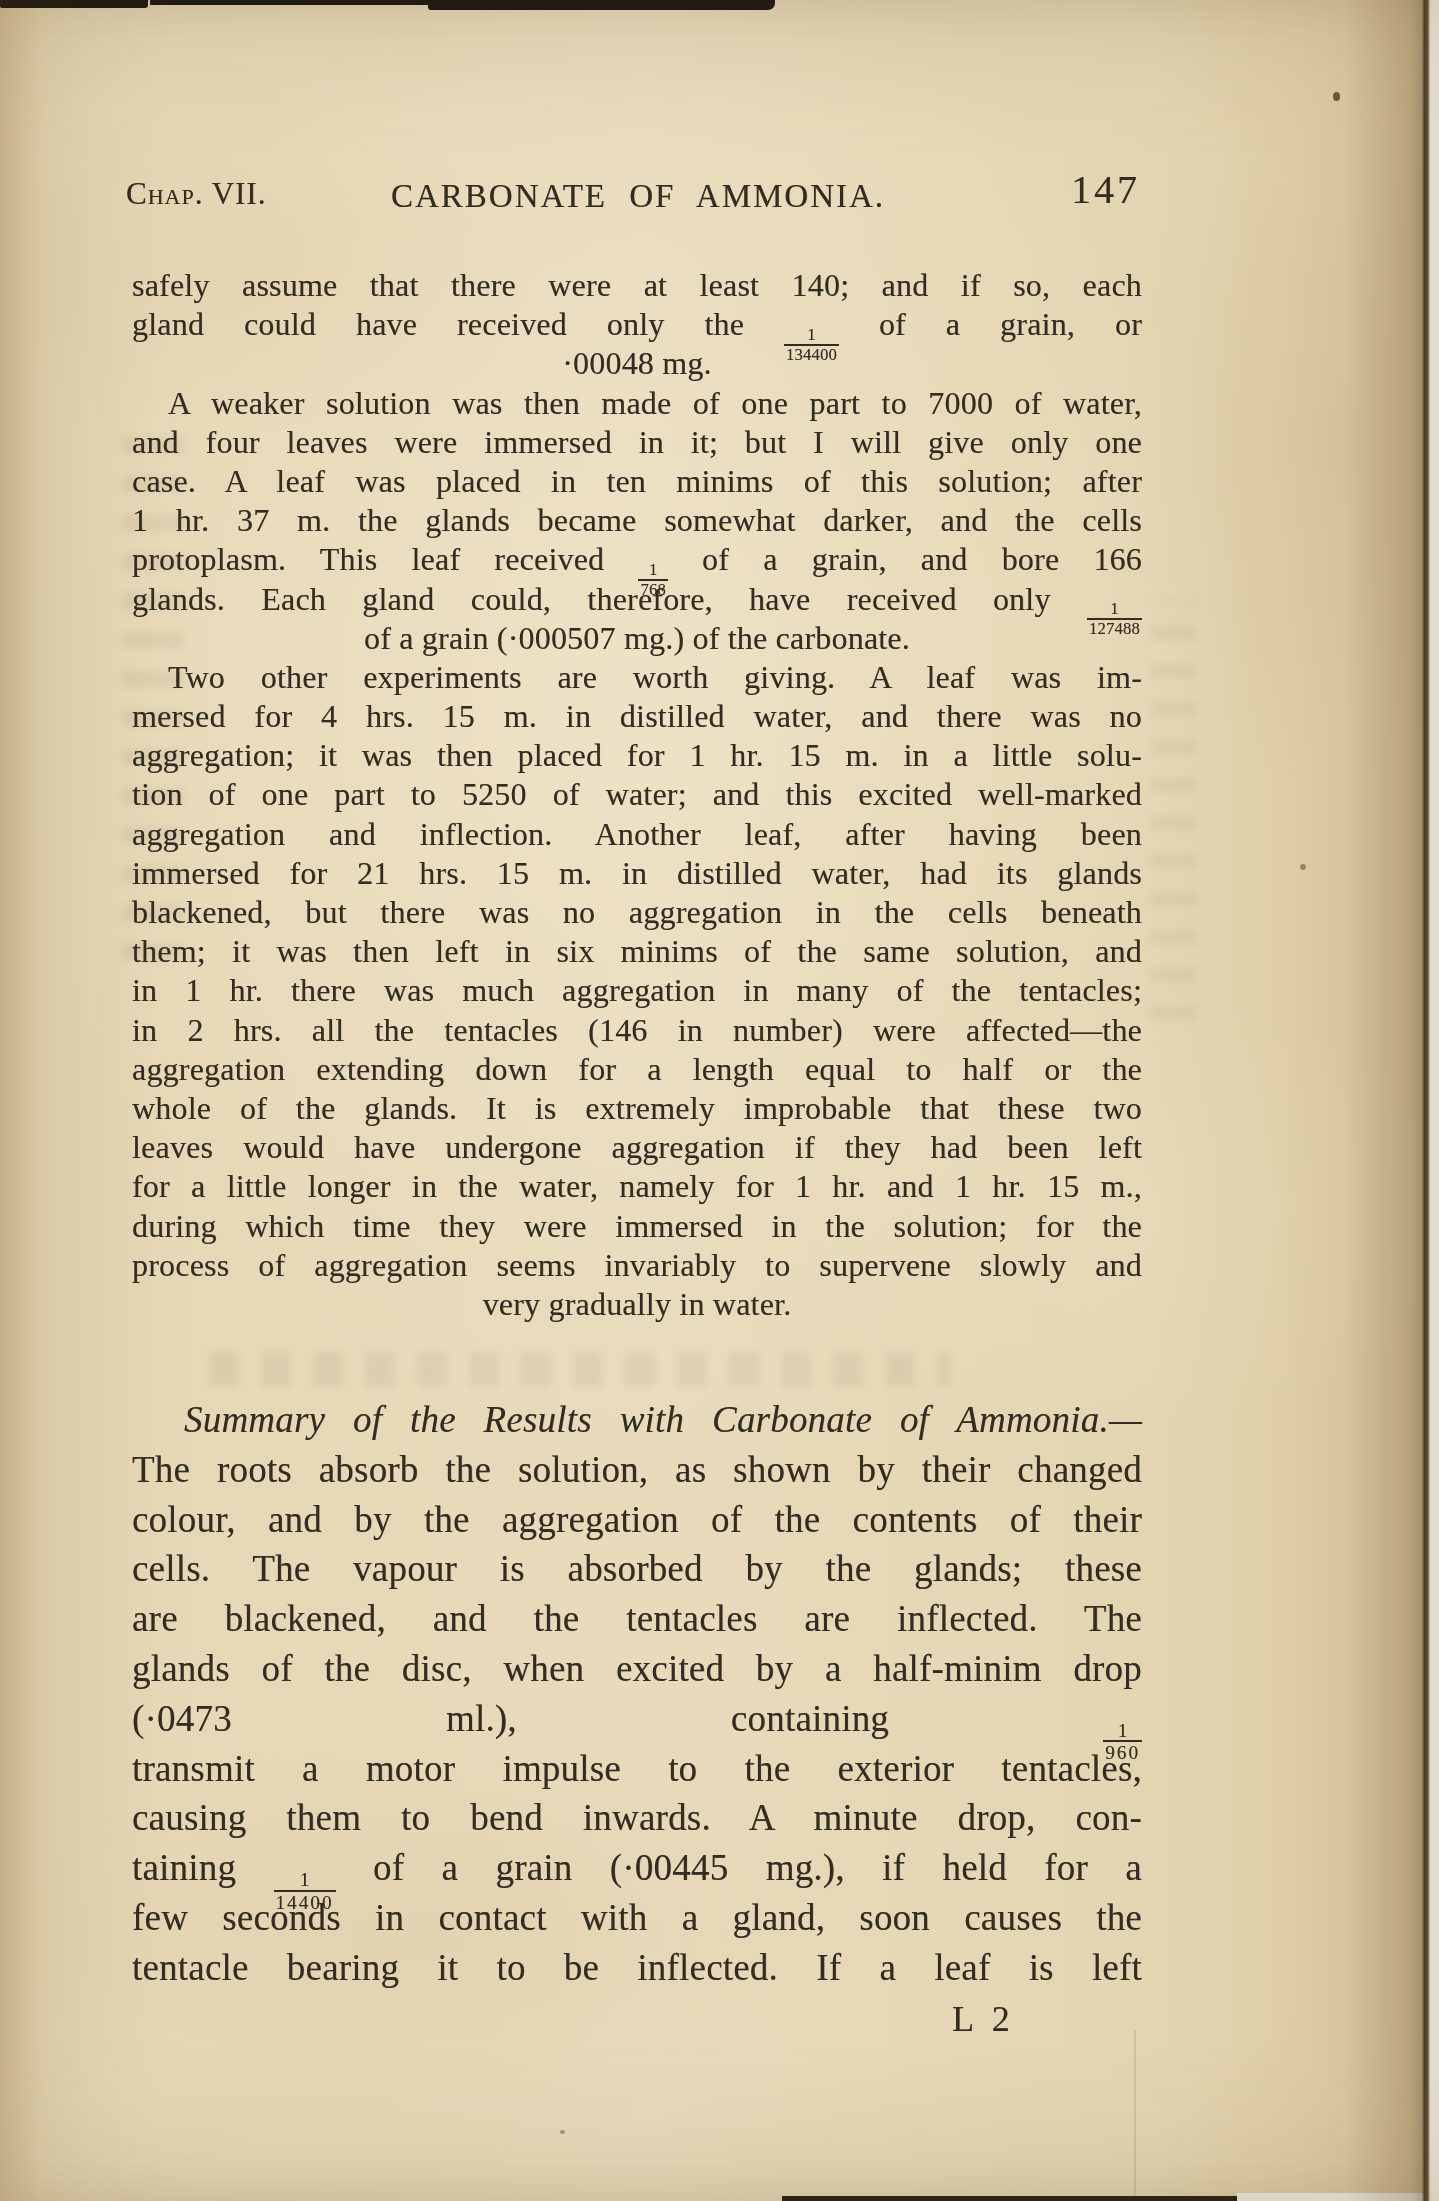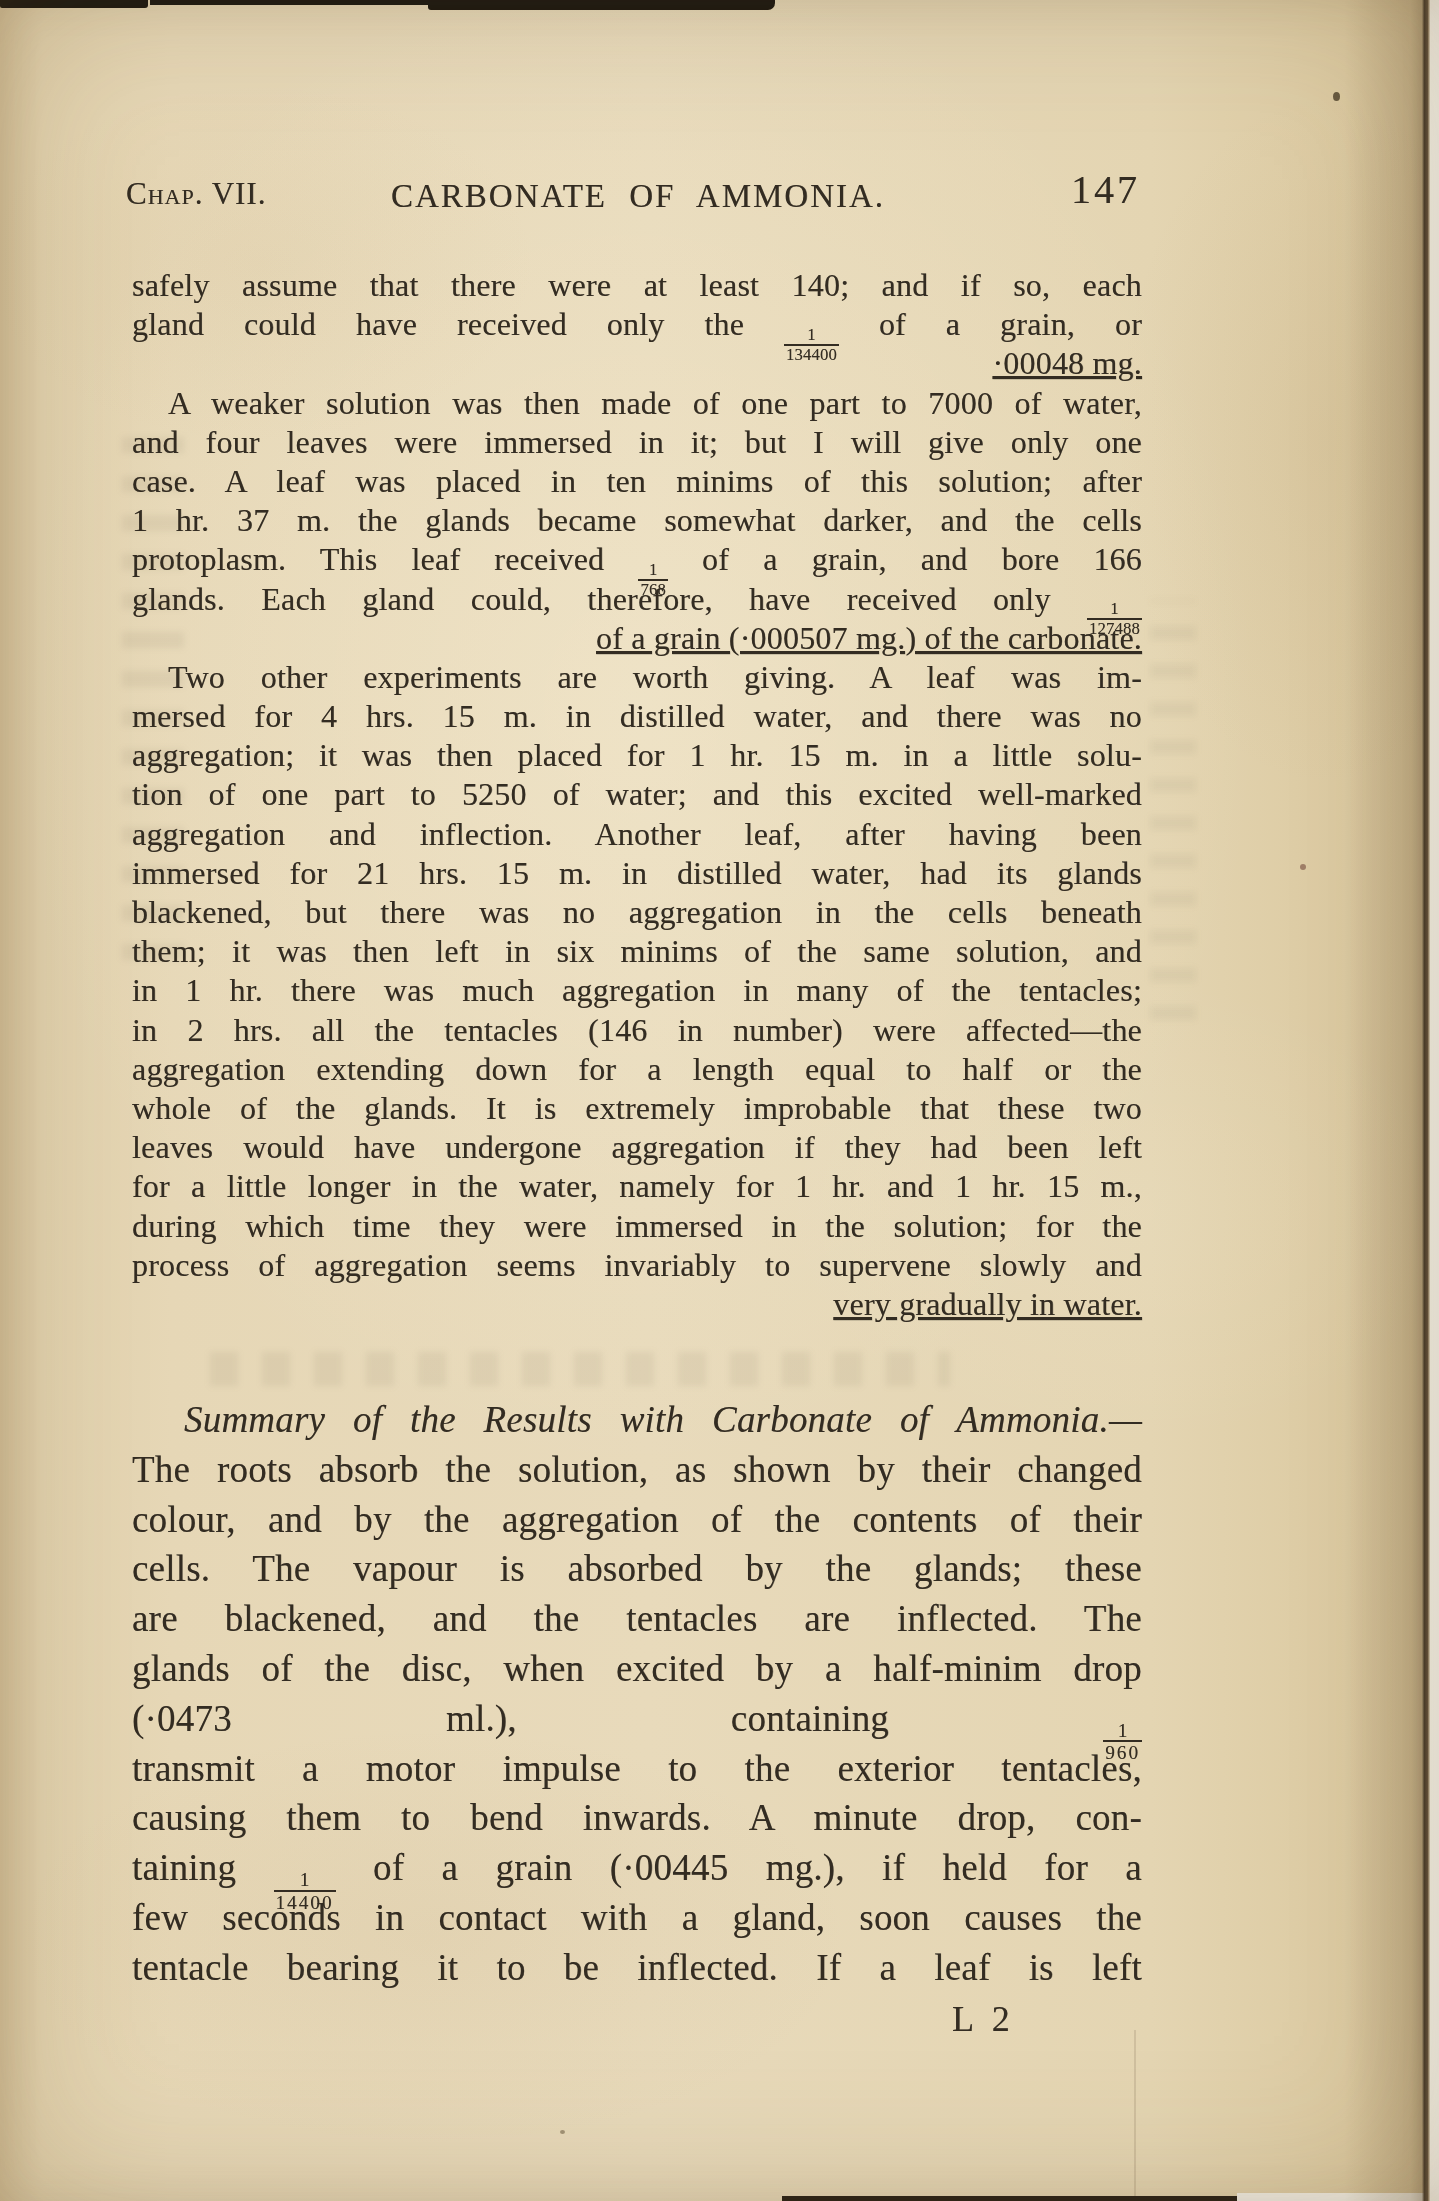--- a/index.html
+++ b/index.html
@@ -59,21 +59,21 @@
   .running-title{left:638px;top:178px;transform:translateX(-50%);font-size:33px;letter-spacing:2px;word-spacing:12px;}
   .pagenum{left:1071px;top:166px;font-size:40px;letter-spacing:3px;}
 
   
   .textblock{position:absolute;left:132px;width:1010px;
     text-shadow:0.3px 0.4px 0.6px rgba(47,42,33,0.45);}
   .block-s{top:266px;}
   .block-b{top:1395px;}
   .line{text-align:justify;}
   .line.just::after{content:"";display:inline-block;width:100%;}
-  .line.no-just{text-align:right;text-decoration:underline;}
+  .line.no-just{text-align:center;}
   .line.no-just::after{content:none;}
   .block-s .line{height:39.2px;line-height:39.2px;font-size:32px;letter-spacing:0.2px;}
   .block-b .line{height:49.8px;line-height:49.8px;font-size:37px;letter-spacing:0.2px;}
   .block-s .line.indent{text-indent:36px;}
   .block-b .line.indent{text-indent:52px;}
   .line.italic{font-style:italic;}
 
   .frac{display:inline-flex;flex-direction:column;align-items:center;
     font-size:0.52em;line-height:1.02;vertical-align:-0.3em;}
   .frac .fn{padding:0 2px;}

